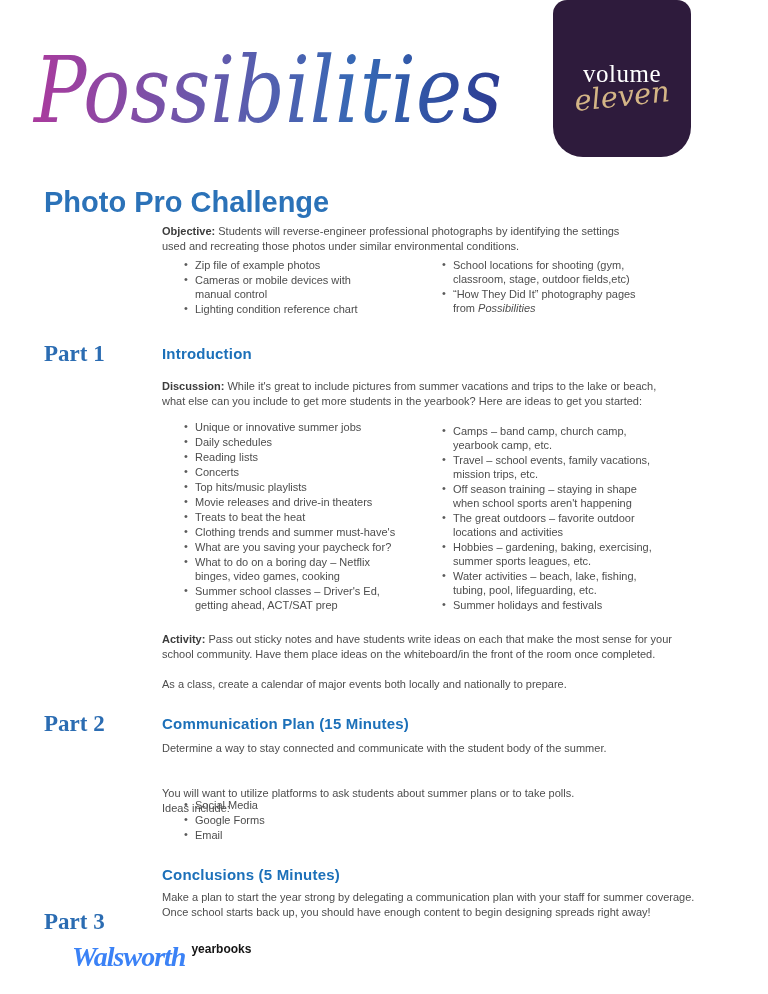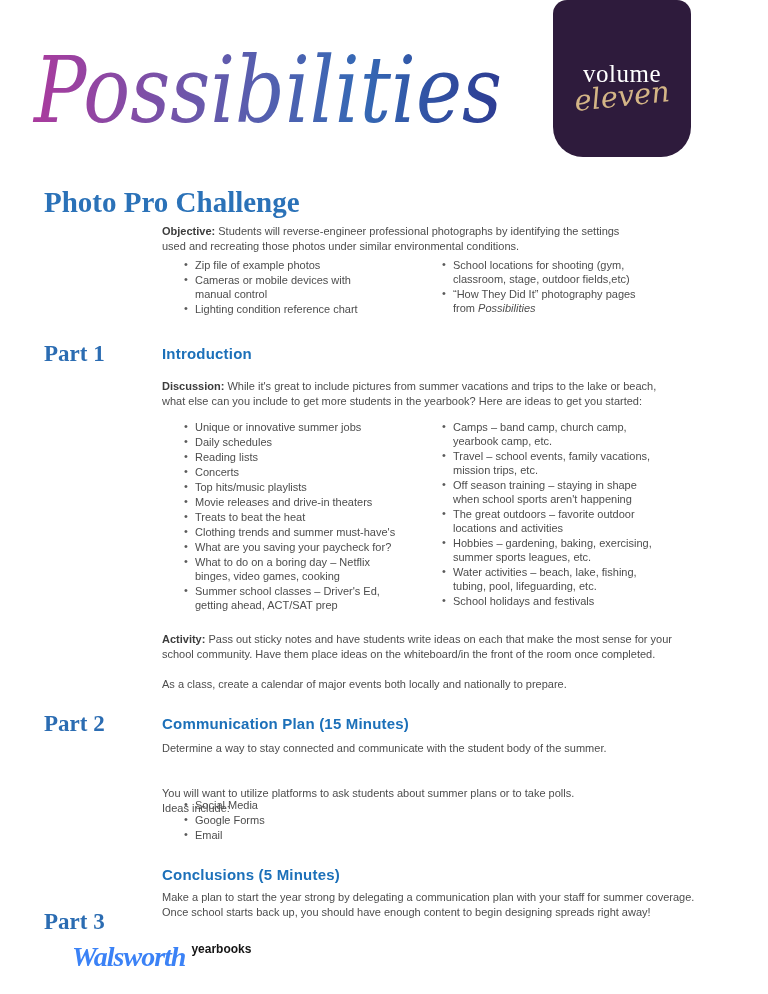--- a/index.html
+++ b/index.html
@@ -18,21 +18,21 @@
     margin-top:60px; font-family:"Liberation Serif", serif;
     font-size:25px; color:#ffffff; letter-spacing:.5px;
   }
   .badge-eleven {
     margin-top:-9px; font-family:"DejaVu Serif", serif; font-style:italic;
     font-size:29px; color:#d4b586; transform:rotate(-6deg);
   }
   
   .page-title {
     position:absolute; left:44px; top:186px;
-    font-family:Liberation Serif, serif; font-weight:bold;
+    font-family:Liberation Sans, sans-serif; font-weight:bold;
     font-size:29px; color:#2b72b8;
   }
   .part-label {
     position:absolute; left:44px;
     font-family:"Liberation Serif", serif; font-weight:bold;
     font-size:23px; color:#2b6cb2;
   }
   .sec-title {
     position:absolute; left:162px;
     font-weight:bold; font-size:15px; color:#1c70b9; letter-spacing:.2px;
@@ -105,21 +105,21 @@
 from </span><span class="ital">Possibilities</span></li>
     </ul>
   </div>
 
   <div class="part-label" style="top:341px;">Part 1</div>
   <div class="sec-title" style="top:345px;">Introduction</div>
 
   <p class="para" style="left:162px; top:379px; width:560px;"><b class="plabel">Discussion:</b> <span>While it's great to include pictures from summer vacations and trips to the lake or beach,
 what else can you include to get more students in the yearbook? Here are ideas to get you started:</span></p>
 
-  <div class="cols" style="left:162px; top:421px;">
+  <div class="cols" style="left:162px; top:421px;align-items:flex-end;">
     <ul class="blist ideas-left">
         <li>Unique or innovative summer jobs</li>
         <li>Daily schedules</li>
         <li>Reading lists</li>
         <li>Concerts</li>
         <li>Top hits/music playlists</li>
         <li>Movie releases and drive-in theaters</li>
         <li>Treats to beat the heat</li>
         <li>Clothing trends and summer must-have's</li>
         <li>What are you saving your paycheck for?</li>
@@ -134,21 +134,21 @@
         <li>Travel – school events, family vacations,
 mission trips, etc.</li>
         <li>Off season training – staying in shape
 when school sports aren't happening</li>
         <li>The great outdoors – favorite outdoor
 locations and activities</li>
         <li>Hobbies – gardening, baking, exercising,
 summer sports leagues, etc.</li>
         <li>Water activities – beach, lake, fishing,
 tubing, pool, lifeguarding, etc.</li>
-        <li>School holidays and festivals</li>
+        <li>Summer holidays and festivals</li>
       </ul>
   </div>
 
   <p class="para" style="left:162px; top:632px; width:556px;"><b class="plabel">Activity:</b> <span>Pass out sticky notes and have students write ideas on each that make the most sense for your
 school community. Have them place ideas on the whiteboard/in the front of the room once completed.</span></p>
 
   <p class="para" style="left:162px; top:677px; width:556px;">As a class, create a calendar of major events both locally and nationally to prepare.</p>
 
   <div class="part-label" style="top:711px;">Part 2</div>
   <div class="sec-title" style="top:715px;">Communication Plan (15 Minutes)</div>

